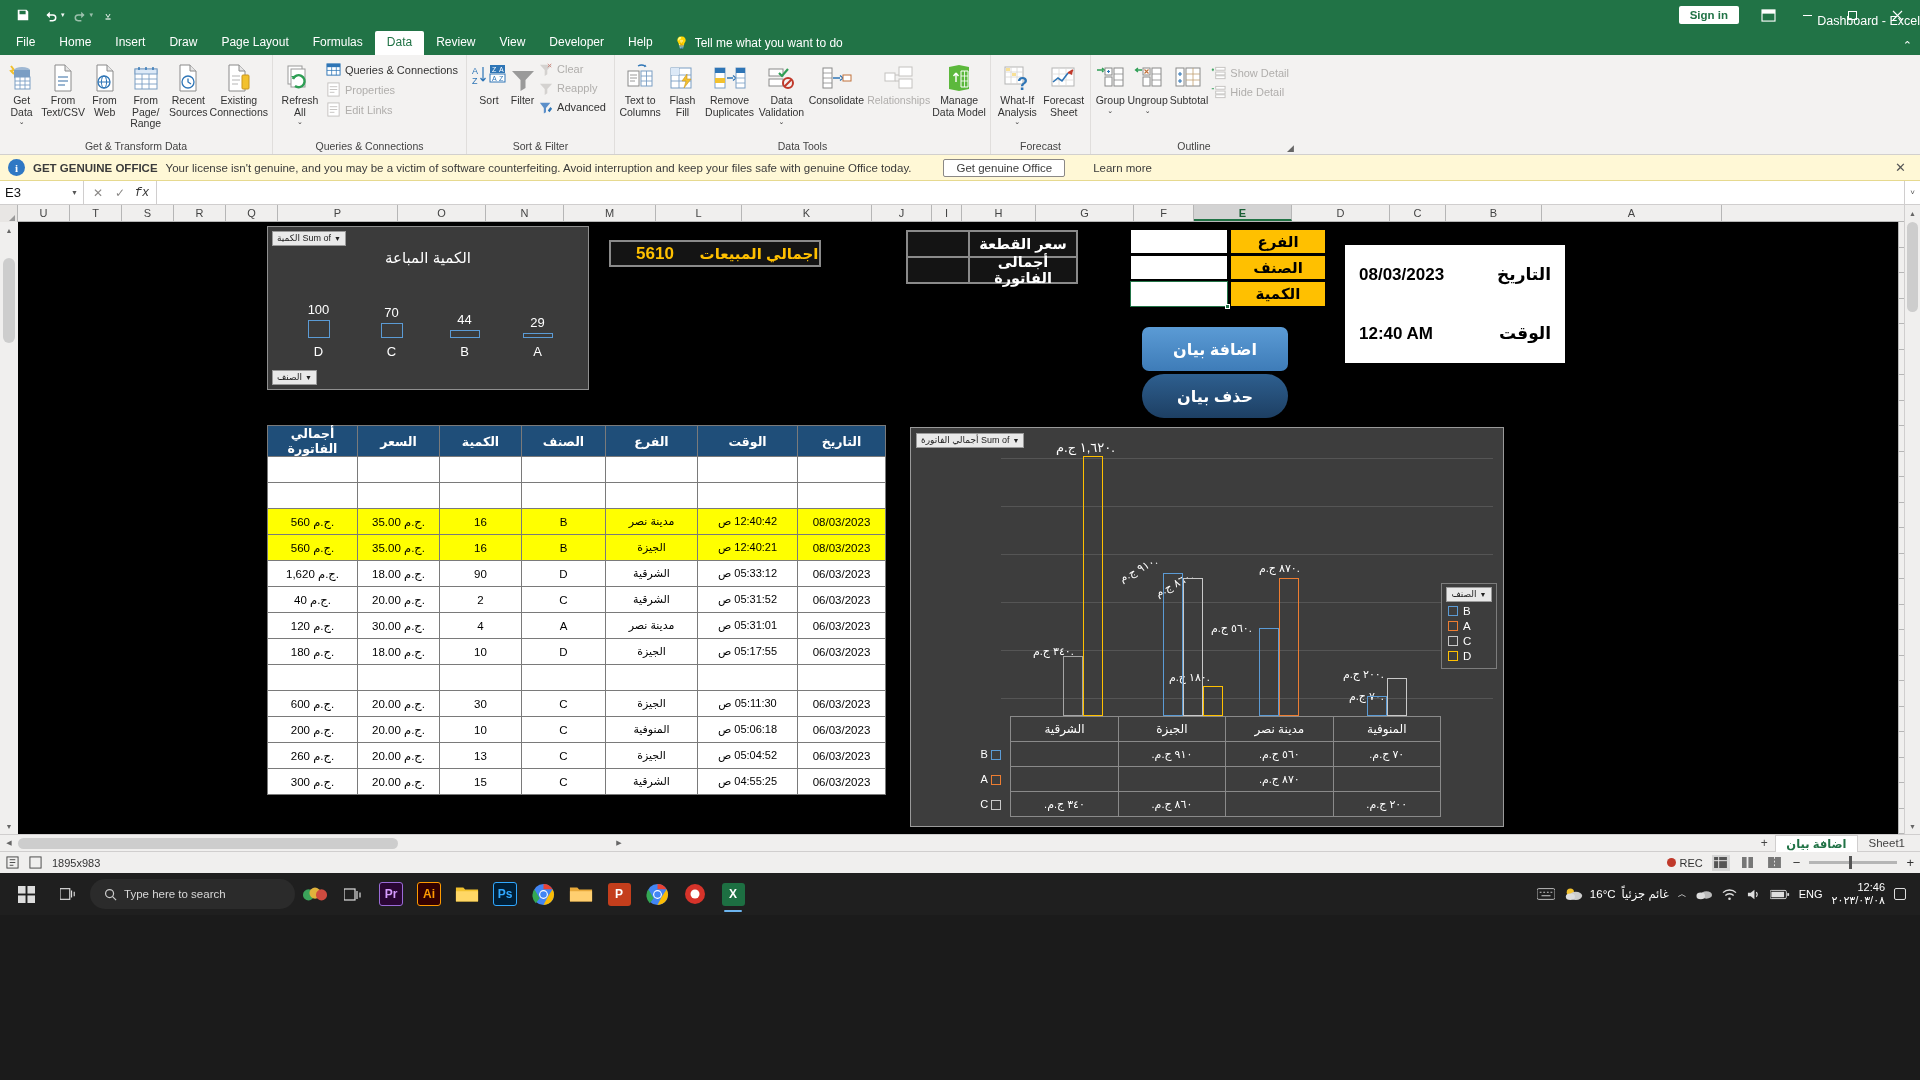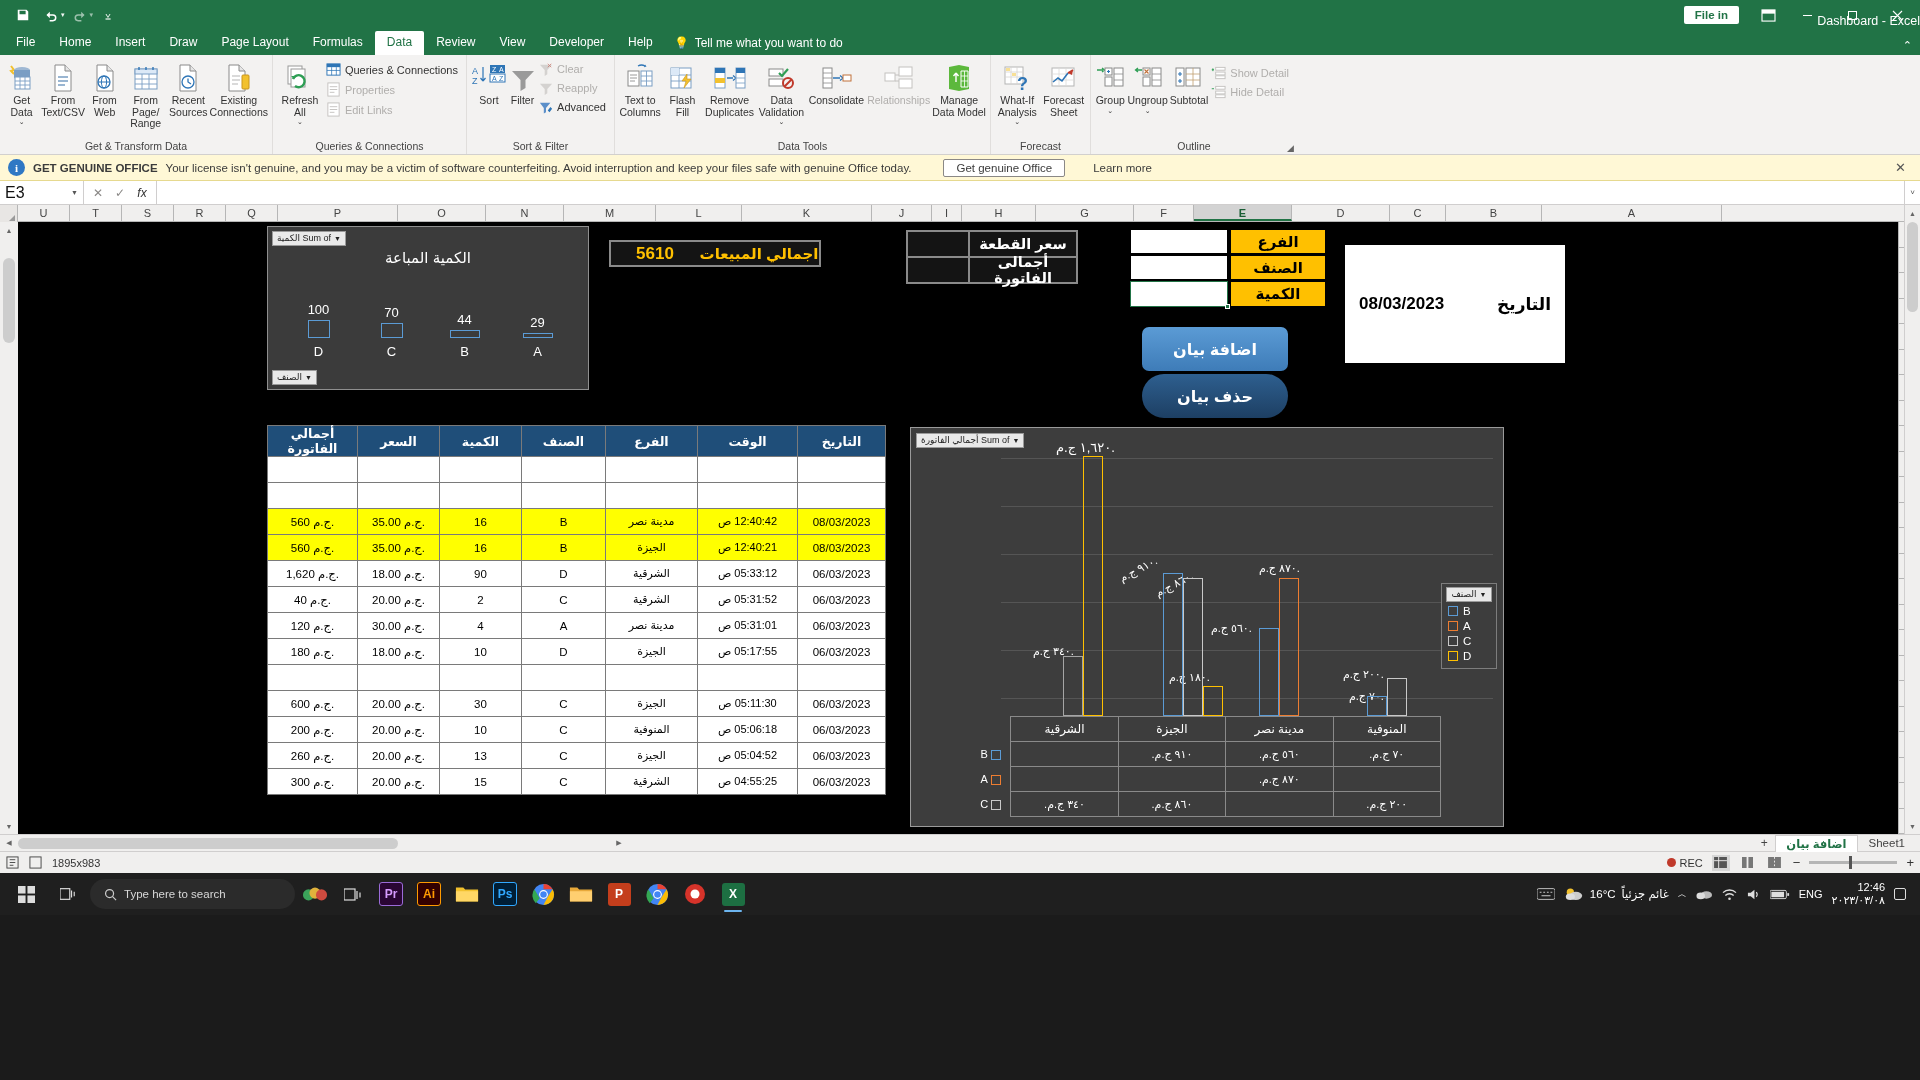--- a/index.html
+++ b/index.html
@@ -64,26 +64,26 @@
   .bstrong{font-weight:700;}
   .bbtn{border:1px solid #8a8886;background:#fff;font-size:11.5px;padding:2px 12px;
     cursor:pointer;border-radius:2px;}
   .bclose{margin-left:auto;font-size:13px;color:#555;cursor:pointer;padding:0 6px;}
 
   
   .fbar{height:24px;background:#fff;border-bottom:1px solid #d0cece;display:flex;
     align-items:center;font-size:12px;}
   .namebox{width:84px;height:100%;border-right:1px solid #d0cece;display:flex;
     align-items:center;padding:0 5px;position:relative;}
-  .namebox .nbv{flex:1;font-size:16px;color:#111;}
+  .namebox .nbv{flex:1;font-size:13px;color:#111;}
   .namebox .nbc{font-size:7px;color:#555;}
   .fbtns{display:flex;align-items:center;gap:0;padding:0 3px;border-right:1px solid #d0cece;height:100%;}
   .fbtn{width:22px;height:100%;display:flex;align-items:center;justify-content:center;
     font-size:12px;color:#8a8886;cursor:pointer;}
-  .fbtn.fx{font-family:Liberation Sans, sans-serif;font-style:italic;color:#333;}
+  .fbtn.fx{font-family:Liberation Mono, monospace;font-style:italic;color:#333;}
   .finput{flex:1;height:100%;padding:0 6px;display:flex;align-items:center;
     font-size:12px;color:#111;cursor:text;}
   .fexp{width:16px;height:100%;display:flex;align-items:center;justify-content:center;
     font-size:8px;color:#555;cursor:pointer;border-left:1px solid #d0cece;}
 
   
   .gridwrap{position:relative;height:629px;background:#000;overflow:hidden;}
   .colhdr{height:17px;background:#f0efee;display:flex;border-bottom:1px solid #b6b6b6;
     position:relative;}
   .corner{width:18px;height:17px;background:#e8e6e4;border-right:1px solid #b6b6b6;
@@ -252,21 +252,21 @@
       <svg width="15" height="15" viewBox="0 0 16 16" opacity=".55">
           <path fill="none" stroke="#fff" stroke-width="1.6" d="M12.5 7.5h-6a3 3 0 0 0 0 6H10"></path>
           <path fill="#fff" d="M9.8 4l3.6 3.5L9.8 11z"></path>
         </svg>
     </div>
     <span class="caret" style="opacity:.55">▾</span>
     <div class="qbtn" style="font-size:9px">⩣</div>
   </div>
   <div class="win-title">Dashboard  -  Excel</div>
   <div class="title-right">
-    <div class="signin">File in</div>
+    <div class="signin">Sign in</div>
     <div class="ribbon-disp">
       <svg width="15" height="13" viewBox="0 0 16 14">
           <rect x="1" y="1" width="14" height="12" fill="none" stroke="#fff" stroke-width="1.2"></rect>
           <rect x="1" y="1" width="14" height="4" fill="#fff"></rect>
         </svg>
     </div>
     <div class="wbtn">
       <svg width="11" height="11" viewBox="0 0 11 11">
           <rect x="1" y="5" width="9" height="1" fill="#fff"></rect>
         </svg>
@@ -798,20 +798,24 @@
     <div class="obj" style="left:1112px;top:59px;width:98px;height:26px;background:#fff;border:1.6px solid #217346">
       <span class="selhandle"></span>
     </div>
     <div class="obj ylbl" style="left:1212px;top:59px;width:96px;height:26px">الكمية</div>
 
     <div class="obj dtcard" style="left:1326px;top:22px;width:222px;height:120px">
       <div class="dtrow">
         <span class="dtvalue">08/03/2023</span>
         <span class="dtlabel">التاريخ</span>
       </div>
+      <div class="dtrow">
+        <span class="dtvalue">12:40 AM</span>
+        <span class="dtlabel">الوقت</span>
+      </div>
     </div>
 
     <div class="obj bluebtn" style="left:1124px;top:105px;width:146px;height:44px">اضافة بيان</div>
     <div class="obj bluebtn dark" style="left:1124px;top:152px;width:146px;height:44px">حذف بيان</div>
 
     <table class="dtable" style="position:absolute;left:249px;top:203px;width:618px">
       <thead>
         <tr>
           <th style="width:90px">أجمالي الفاتورة</th>
           <th style="width:82px">السعر</th>

